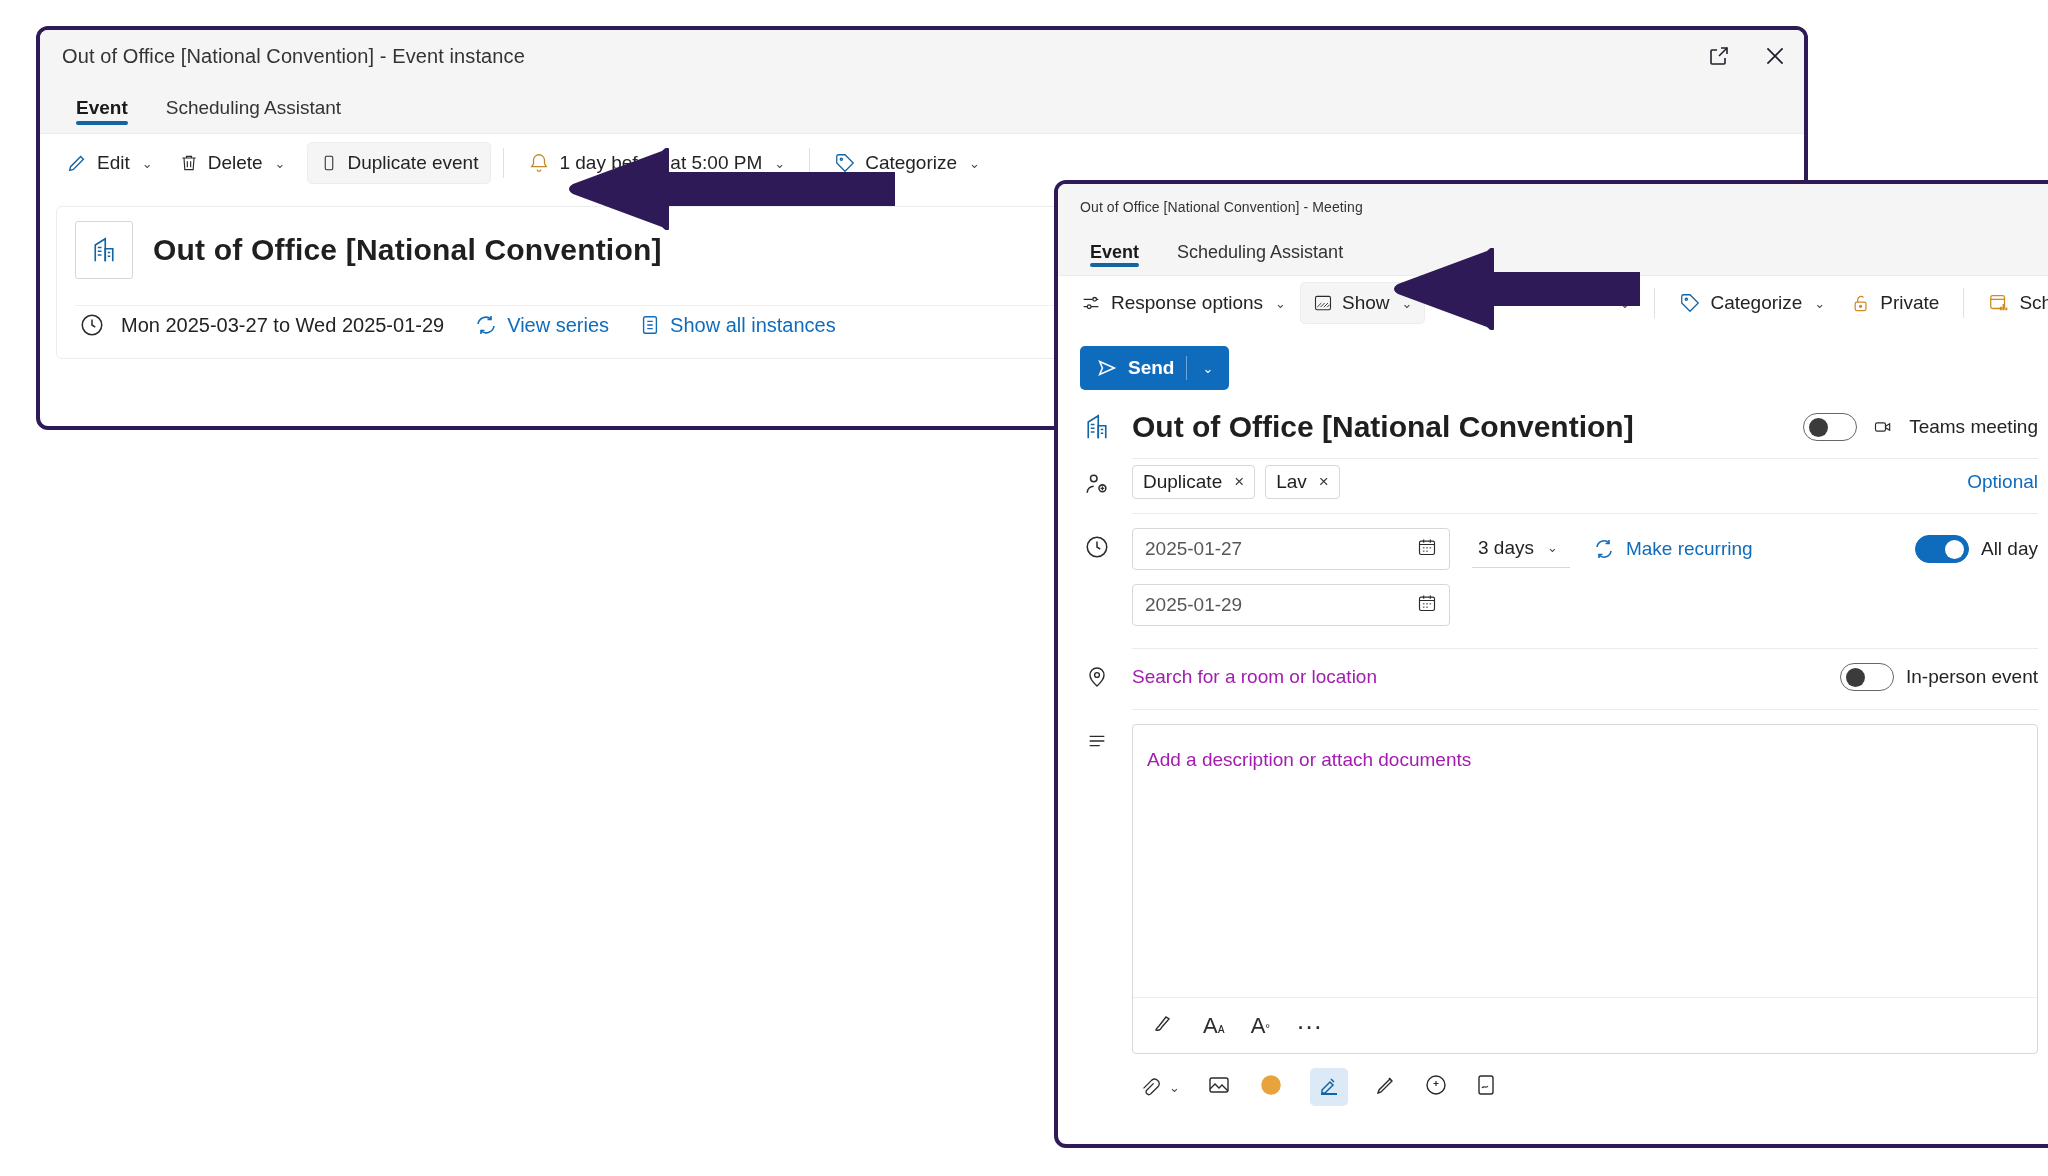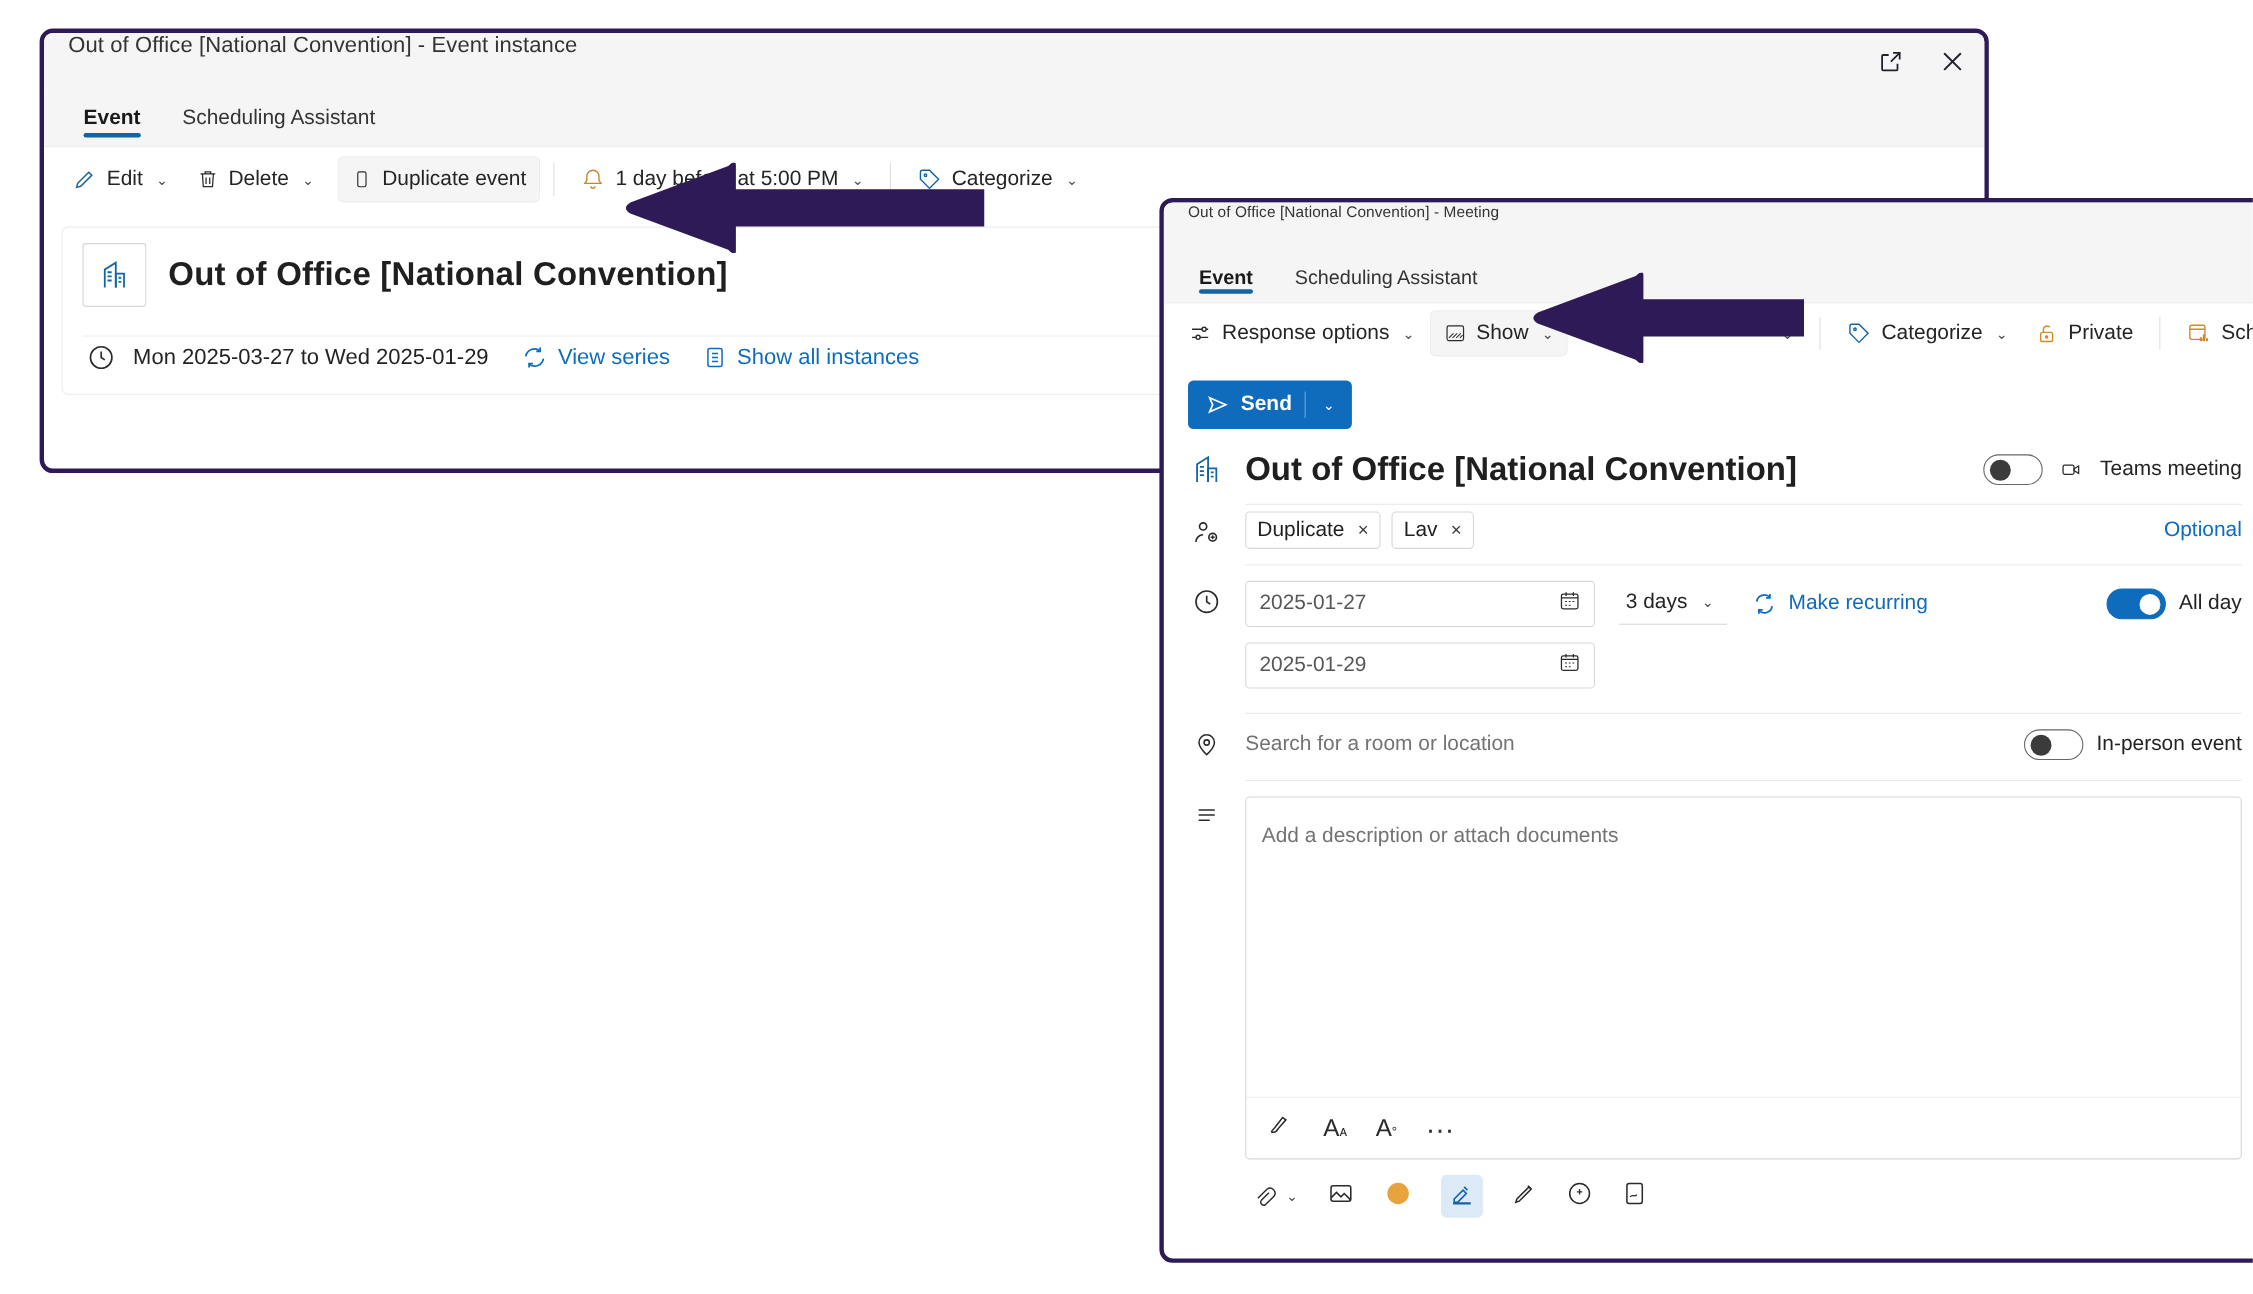--- a/index.html
+++ b/index.html
@@ -17,20 +17,21 @@
     position: absolute;
     background: #ffffff;
     border: 4px solid #2e1a56;
     border-radius: 12px;
     overflow: hidden;
   }
   .win-titlebar {
     height: 52px;
     background: #f5f5f5;
     display: flex;
+    align-items: center;
     padding: 0 14px 0 22px;
     position: relative;
   }
   .win-title {
     font-size: 20px;
     color: #333333;
     letter-spacing: .1px;
     white-space: nowrap;
   }
   .win-ctrls { margin-left: auto; display: flex; align-items: center; gap: 26px; }
@@ -154,21 +155,21 @@
   }
   .input .cal { margin-left:auto; color:#2b2b2b; }
   .dur {
     display:flex; align-items:center; gap:10px;
     font-size: 19px; color:#242424;
     border-bottom:1px solid #d7d7d7;
     padding: 6px 12px 8px 6px;
   }
   .recur { color:#0f6cbd; font-size:19px; display:flex; align-items:center; gap:10px; }
 
-  .placeholder-text { font-size: 19px; color:#737373; }
+  .placeholder-text { font-size: 19px; color:#a21caf; }
 
   .descbox {
     border:1px solid #d7d7d7; border-radius:4px;
     background:#fff; height: 330px;
     position:relative; padding: 24px 14px;
   }
   .fmtbar {
     position:absolute; left:0; right:0; bottom:0;
     height: 56px; display:flex; align-items:center;
     gap: 26px; padding: 0 18px;

